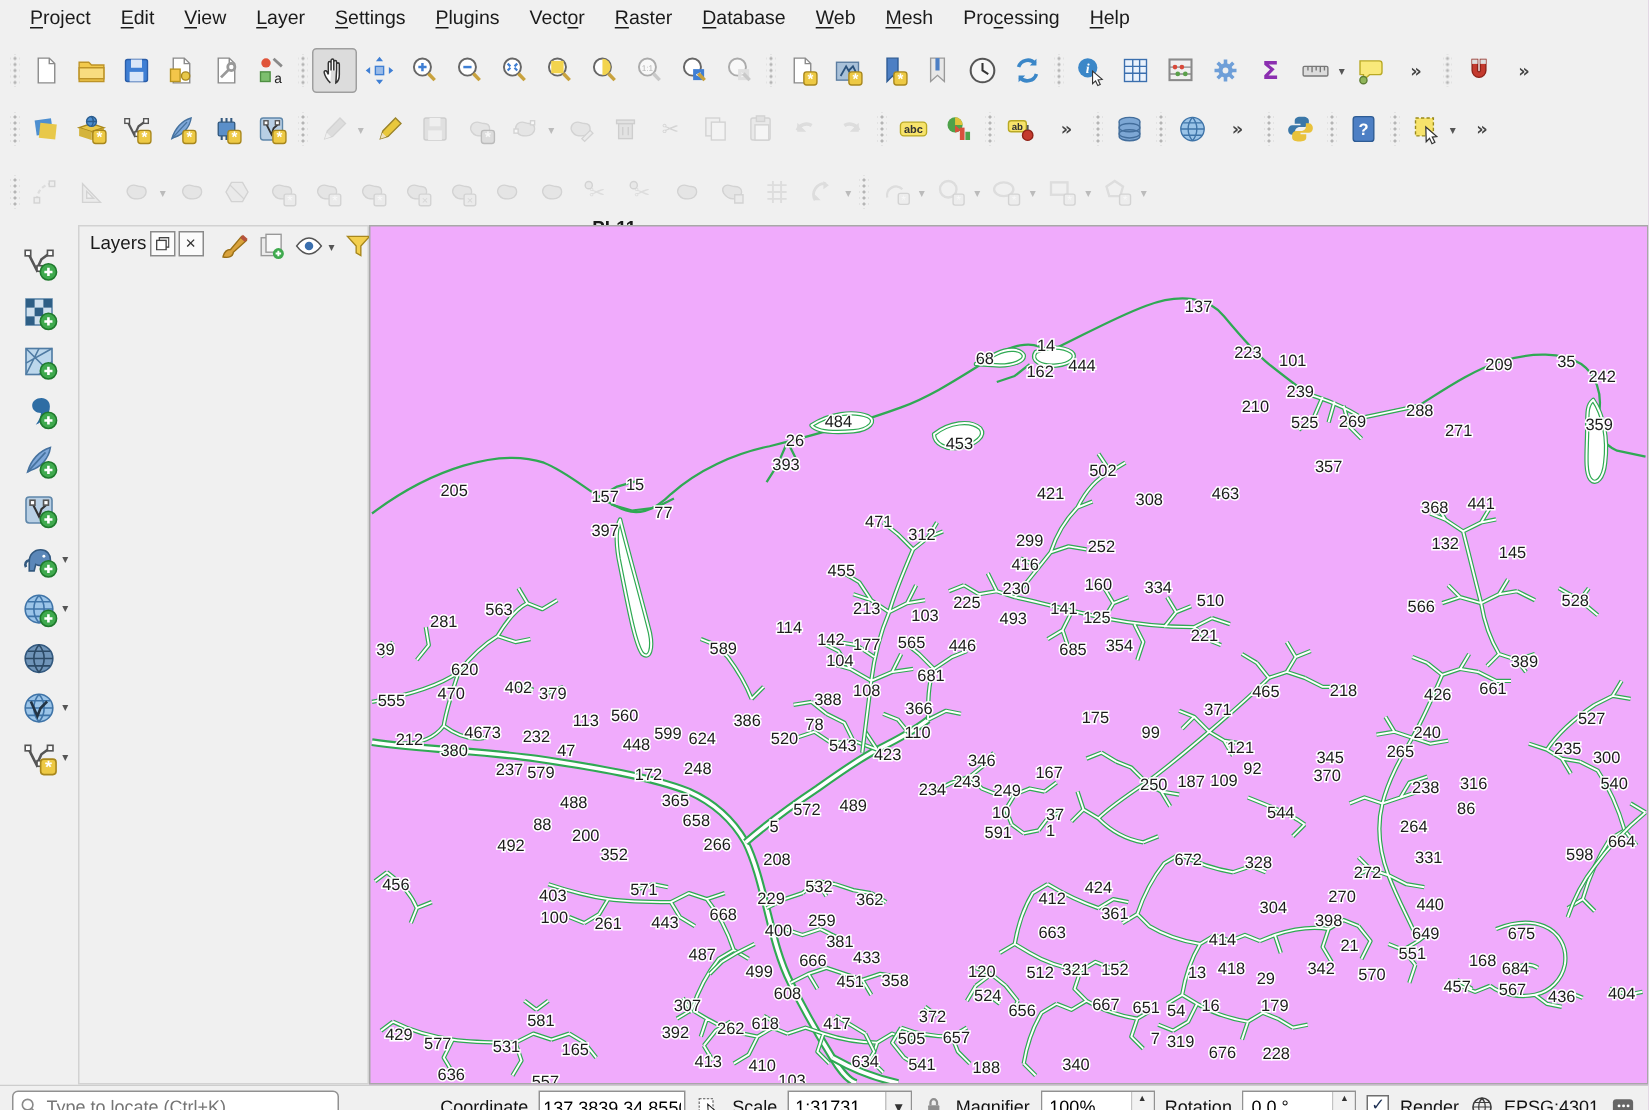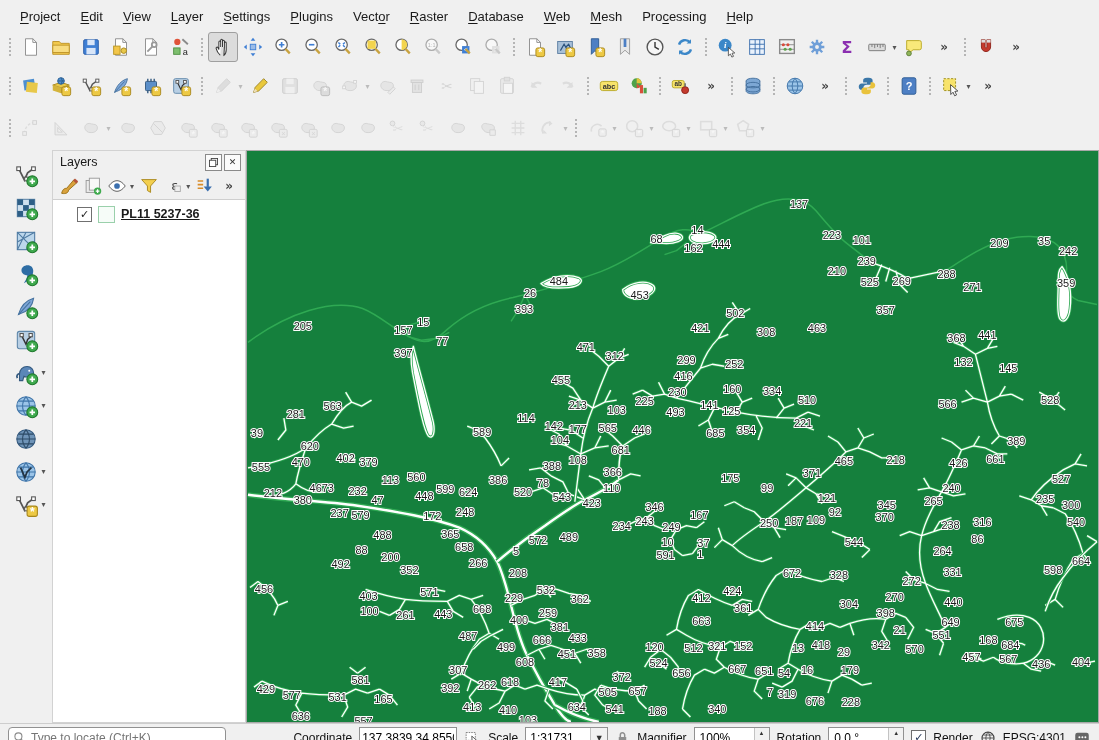--- a/index.html
+++ b/index.html
@@ -1,50 +1,50 @@
 <!DOCTYPE html>
 <html><head>
 <meta charset="utf-8">
 <style>
   html,body{margin:0;padding:0;background:#d8d8d8;}
   .app{position:relative;width:1099px;height:740px;background:#f0f0f0;
        font-family:"Liberation Sans",sans-serif;color:#1a1a1a;overflow:hidden;
        -webkit-user-select:none;user-select:none;}
   
-  .menubar{height:28px;display:flex;align-items:flex-end;padding-left:10px;font-size:13px;background:#f0f0f0;}
+  .menubar{height:28px;display:flex;align-items:flex-start;padding-left:10px;font-size:13px;background:#f0f0f0;}
   .menu-item{padding:4px 10px;cursor:default;}
   .menu-item u{text-underline-offset:2px;}
   
   .toolbar{display:flex;align-items:center;padding:2px 4px;background:#f0f0f0;}
   #tb1{height:34px;} #tb2{height:36px;} #tb3{height:40px;}
   .handle{width:6px;height:22px;margin:0 3px;background-image:radial-gradient(#b5b5b5 1px, transparent 1.1px);background-size:4px 4px;background-position:center;}
   .tb-btn{width:28px;height:28px;display:flex;align-items:center;justify-content:center;border:1px solid transparent;border-radius:3px;flex:0 0 auto;}
   .tb-btn.active{background:#dcdcdc;border-color:#9f9f9f;}
   .tb-btn.disabled{filter:grayscale(1) opacity(.5);}
   .dd{width:9px;font-size:8px;color:#555;text-align:center;flex:0 0 auto;margin-left:-2px;}
   .dd.disabled{color:#bbb;}
   
   .workspace{display:flex;height:573px;background:#f0f0f0;}
   .dock-left{width:52px;display:flex;flex-direction:column;align-items:center;padding-top:8px;background:#f0f0f0;}
   .dock-item{position:relative;width:44px;height:33px;display:flex;align-items:center;justify-content:center;}
   .dock-item .dd{position:absolute;right:0;top:12px;}
   
-  .layers-panel{width:192px;display:flex;flex-direction:column;background:#f0f0f0;border:1px solid #d2d2d2;}
+  .layers-panel{width:192px;display:flex;flex-direction:row;background:#f0f0f0;border:1px solid #d2d2d2;}
   .panel-header{height:22px;display:flex;align-items:center;padding:0 4px 0 7px;font-size:12.5px;}
   .panel-header .title{flex:1;}
   .win-btn{width:15px;height:15px;display:flex;align-items:center;justify-content:center;margin-left:2px;border:1px solid #8a8a8a;background:#fbfbfb;font-size:9px;color:#333;}
   .panel-toolbar{height:26px;display:flex;align-items:center;padding:0 4px;gap:1px;}
   .pt-btn{width:24px;height:24px;display:flex;align-items:center;justify-content:center;}
   .layer-list{flex:1;background:#fff;border-top:1px solid #cfcfcf;padding-top:3px;}
   .layer-row{display:flex;align-items:center;gap:6px;height:22px;padding-left:24px;}
   .cb{width:13px;height:13px;border:1px solid #707070;background:#fff;font-size:11px;line-height:12px;text-align:center;color:#222;}
   .swatch{width:15px;height:15px;background:#f6fcf8;border:1px solid #9ad0ab;}
   .layer-name{font-size:12.5px;font-weight:bold;text-decoration:underline;}
   
-  .map{flex:1;background:#15803d;border:1px solid #a8a8a8;position:relative;}
+  .map{flex:1;background:#f0abfc;border:1px solid #a8a8a8;position:relative;}
   .map svg{display:block;width:100%;height:100%;}
   
   .statusbar{height:27px;display:flex;align-items:center;padding:0 8px;gap:7px;font-size:12px;background:#f0f0f0;border-top:1px solid #cdcdcd;}
   .locator{width:208px;height:19px;border:1px solid #919191;border-radius:4px;background:#fff;display:flex;align-items:center;padding:0 4px;gap:3px;}
   .locator input{border:none;outline:none;flex:1;font-size:12px;font-family:"Liberation Sans",sans-serif;color:#333;background:transparent;}
   .sb-spacer{flex:1;}
   .sb-label{white-space:nowrap;color:#111;}
   .sb-input{height:18px;border:1px solid #919191;background:#fff;font-size:12px;text-align:center;font-family:"Liberation Sans",sans-serif;}
   .coord{width:92px;}
   .combo{display:flex;height:20px;border:1px solid #919191;background:#fff;align-items:stretch;}

